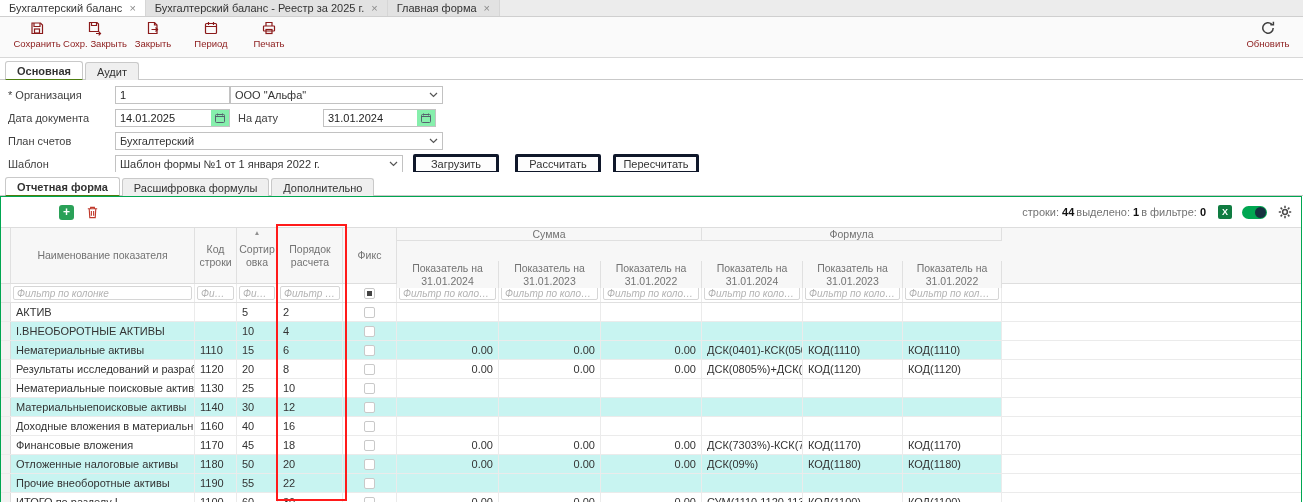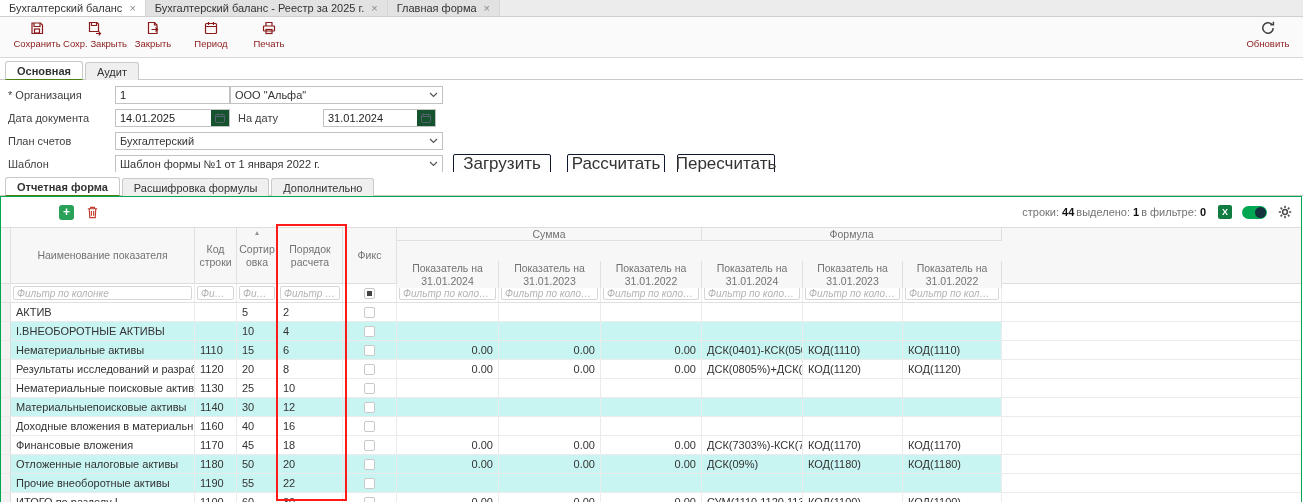--- a/index.html
+++ b/index.html
@@ -27,24 +27,24 @@
   .mtab { padding:3px 11px 2px 11px; font-size:11px; color:#333; background:#efefef; border:1px solid #c9c9c9; border-bottom:none; border-radius:3px 3px 0 0; margin-bottom:-1px; cursor:pointer; }
   .mtab.active { background:#fff; font-weight:bold; border-bottom:1px solid #4d7c0f; }
 
   
   .form { position:absolute; top:80px; left:0; right:0; height:92px; padding:3px 0 0 8px; }
   .form-row { display:flex; align-items:center; height:23px; }
   .flabel { width:107px; color:#3f3f3f; font-size:11px; }
   .inp { height:18px; border:1px solid #c2c2c2; font-size:11px; padding:0 4px; font-family:inherit; color:#222; background:#fff; }
   .combo { height:18px; border:1px solid #c2c2c2; background:#fff; display:flex; align-items:center; padding:0 4px; cursor:pointer; position:relative; }
   .combo .cval { flex:1; overflow:hidden; white-space:nowrap; }
-  .datewrap { height:18px; border:1px solid #c2c2c2; background:#14532d; display:flex; align-items:center; }
+  .datewrap { height:18px; border:1px solid #c2c2c2; background:#86efac; display:flex; align-items:center; }
   .datewrap input { border:none; height:16px; font-size:11px; padding:0 4px; font-family:inherit; color:#222; flex:1; min-width:0; }
   .calbtn { width:18px; display:flex; align-items:center; justify-content:center; cursor:pointer; border-left:0; }
-  .formbtn { height:20px; width:98px; border:1px solid #0f172a; border-radius:2px; background:#fdfdfd; font-size:17px; color:#333; display:flex; align-items:center; justify-content:center; cursor:pointer; }
+  .formbtn { height:20px; width:86px; border:3px solid #0f172a; border-radius:2px; background:#fdfdfd; font-size:11px; color:#333; display:flex; align-items:center; justify-content:center; cursor:pointer; }
 
   
   .panel { position:absolute; top:196px; left:0; right:1px; bottom:0; border:1px solid #00a651; border-bottom:none; background:#fff; overflow:hidden; }
   .grid-toolbar { height:30px; display:flex; align-items:center; padding:0 8px 0 58px; }
   .add-btn { width:15px; height:15px; background:#2aa158; border-radius:3px; color:#fff; font-weight:bold; font-size:12px; line-height:14px; text-align:center; cursor:pointer; }
   .del-btn { margin-left:11px; cursor:pointer; }
   .del-btn svg { stroke:#c0392b; fill:none; stroke-width:1.2; }
   .stats { display:flex; gap:2px; align-items:center; margin-left:auto; color:#737373; font-size:11px; white-space:nowrap; }
   .stat b { color:#111; margin-left:3px; font-weight:bold; }
   .excel { width:14px; height:14px; background:#107c41; border-radius:2px; color:#fff; font-size:9px; font-weight:bold; display:flex; align-items:center; justify-content:center; margin-left:12px; cursor:pointer; }
@@ -198,21 +198,21 @@
     <span class="flabel">План счетов</span>
     <div class="combo" style="width:328px">
       <span class="cval">Бухгалтерский</span>
       <svg width="9" height="6" viewBox="0 0 9 6">
           <polyline points="1,1 4.5,4.5 8,1" fill="none" stroke="#555" stroke-width="1.2"></polyline>
         </svg>
     </div>
   </div>
   <div class="form-row">
     <span class="flabel">Шаблон</span>
-    <div class="combo" style="width:328px">
+    <div class="combo" style="width:288px">
       <span class="cval">Шаблон формы №1 от 1 января 2022 г.</span>
       <svg width="9" height="6" viewBox="0 0 9 6">
           <polyline points="1,1 4.5,4.5 8,1" fill="none" stroke="#555" stroke-width="1.2"></polyline>
         </svg>
     </div>
     <div class="formbtn" style="margin-left:10px">Загрузить</div>
     <div class="formbtn" style="margin-left:16px">Рассчитать</div>
     <div class="formbtn" style="margin-left:12px">Пересчитать</div>
   </div>
 </div>

